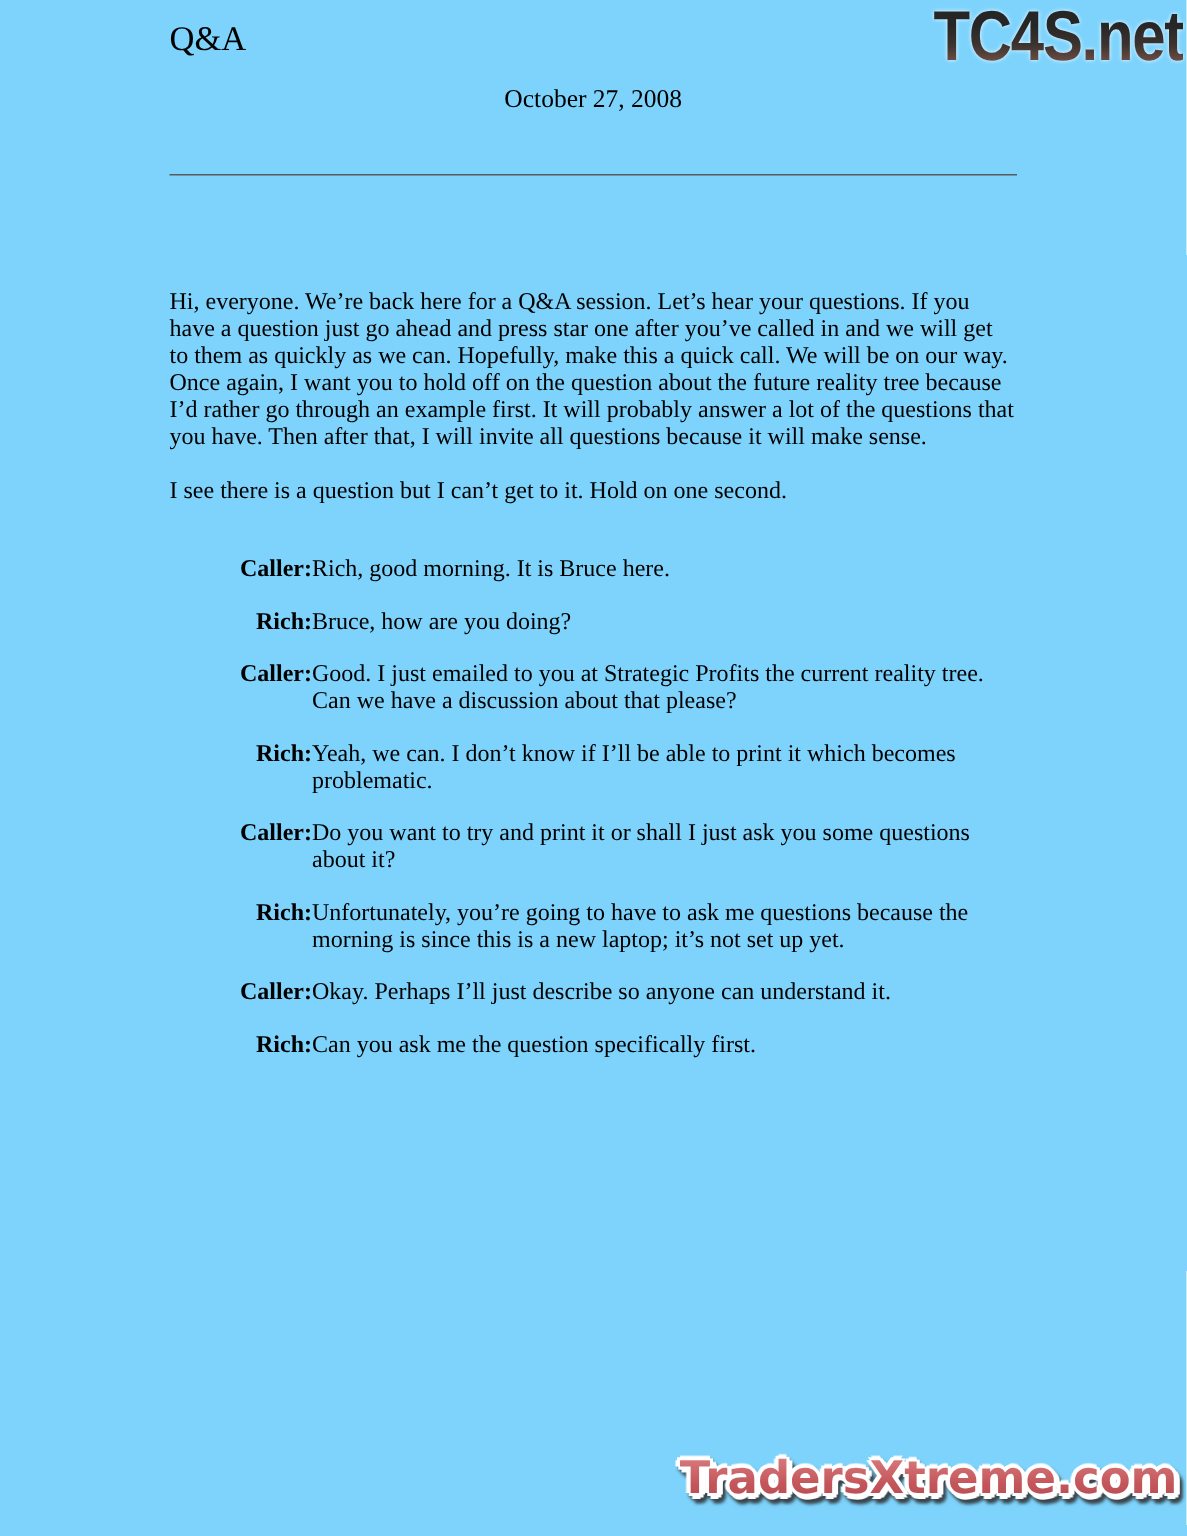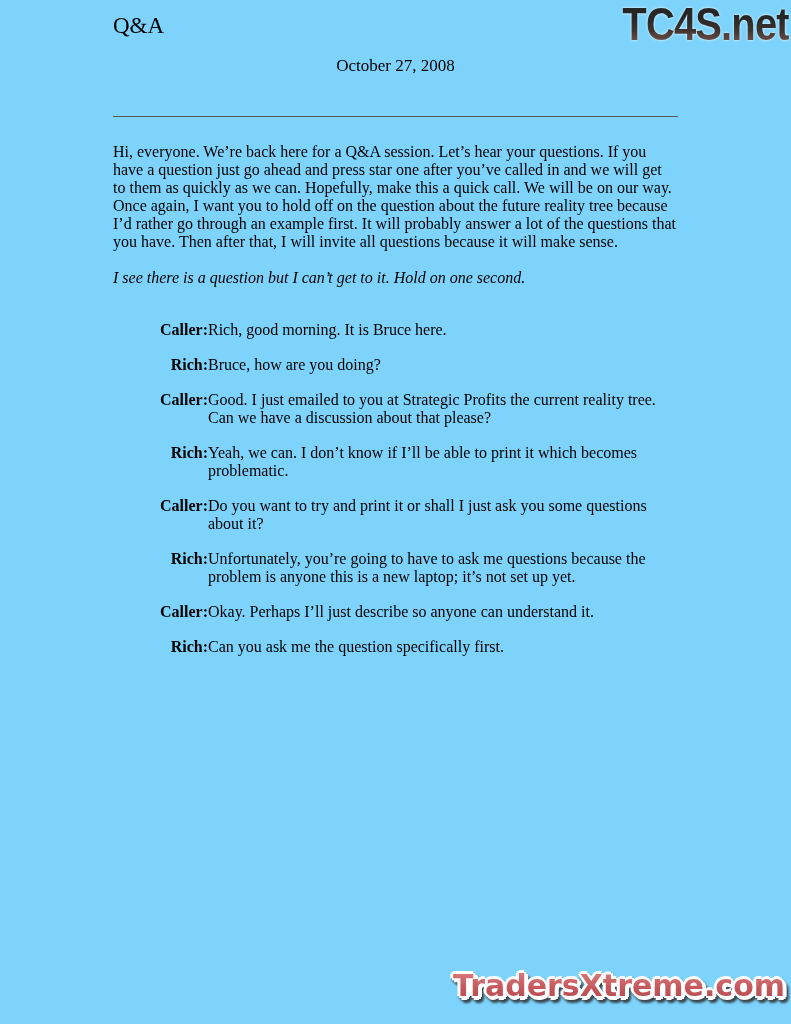--- a/index.html
+++ b/index.html
@@ -45,22 +45,22 @@
     font-size:17px;
   }
   .divider{
     border:none;
     border-top:1.5px solid #5a5a5a;
     margin:40px 0 0;
   }
   
   .body-text{font-size:16px;line-height:18px;}
   .para{margin:0 0 18px;}
-  .para.first{margin-top:26px;}
-  .para.last{margin-bottom:0;font-style:italic;}
+  .para.first{margin-top:76px;}
+  .para.last{margin-bottom:0;}
   
   .dlsub-wrap{
     margin-top:2px;
     text-align:center;
   }
   .dlsub{
     display:inline-block;
     font-family:"DejaVu Serif", serif;
     font-weight:bold;
     font-size:35px;
@@ -155,21 +155,21 @@
         <span class="utterance">Yeah, we can. I don’t know if I’ll be able to print it which becomes problematic.</span>
       </div>
 
       <div class="row">
         <span class="speaker">Caller:</span>
         <span class="utterance">Do you want to try and print it or shall I just ask you some questions about it?</span>
       </div>
 
       <div class="row">
         <span class="speaker">Rich:</span>
-        <span class="utterance">Unfortunately, you’re going to have to ask me questions because the problem is anyone this is a new laptop; it’s not set up yet.</span>
+        <span class="utterance">Unfortunately, you’re going to have to ask me questions because the morning is since this is a new laptop; it’s not set up yet.</span>
       </div>
 
       <div class="row">
         <span class="speaker">Caller:</span>
         <span class="utterance">Okay. Perhaps I’ll just describe so anyone can understand it.</span>
       </div>
 
       <div class="row">
         <span class="speaker">Rich:</span>
         <span class="utterance">Can you ask me the question specifically first.</span>

